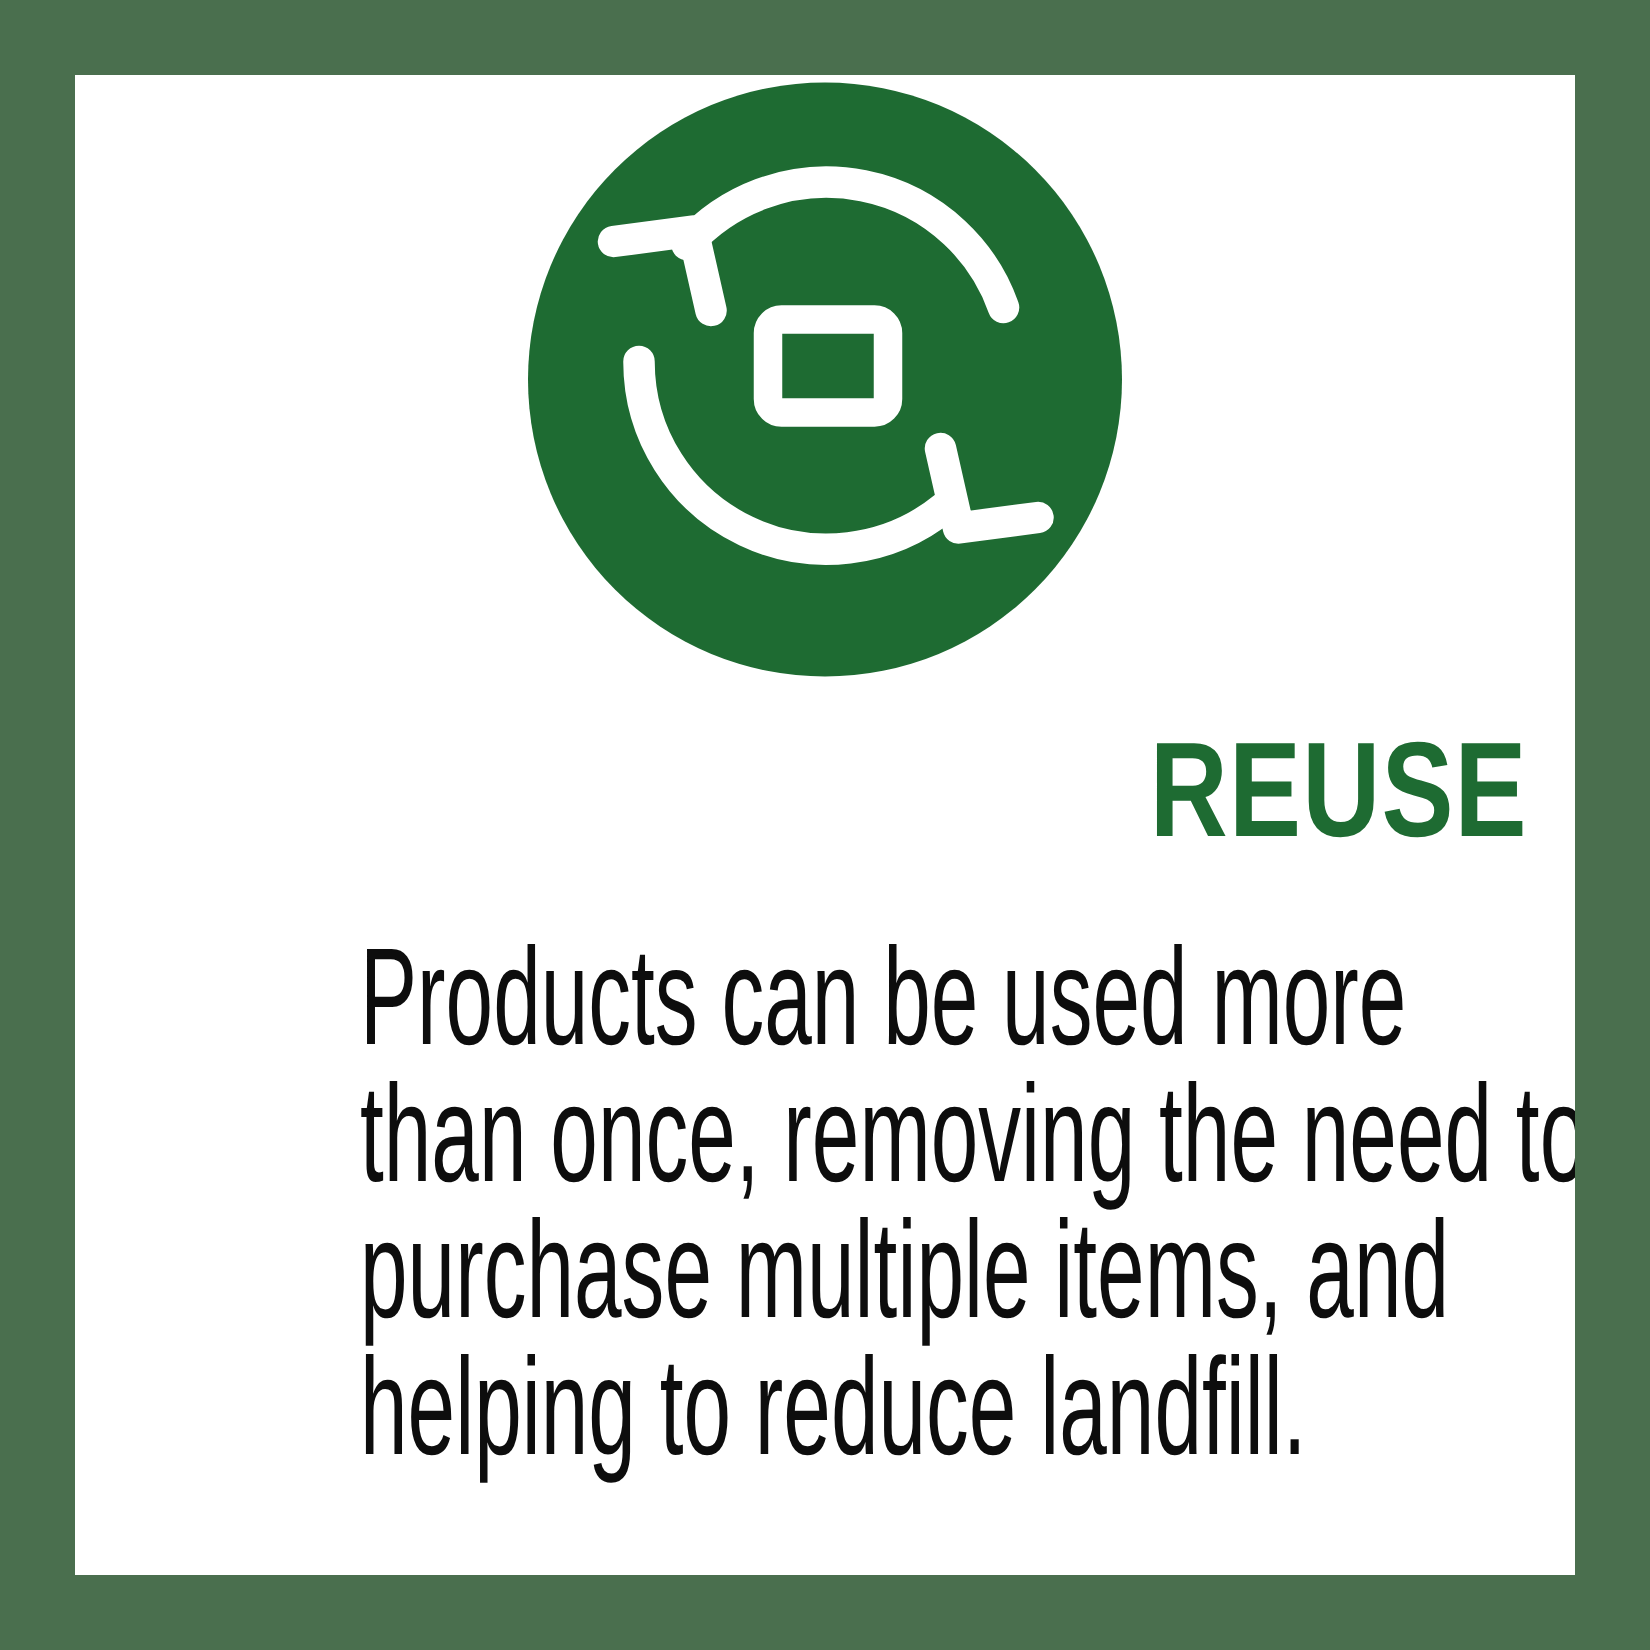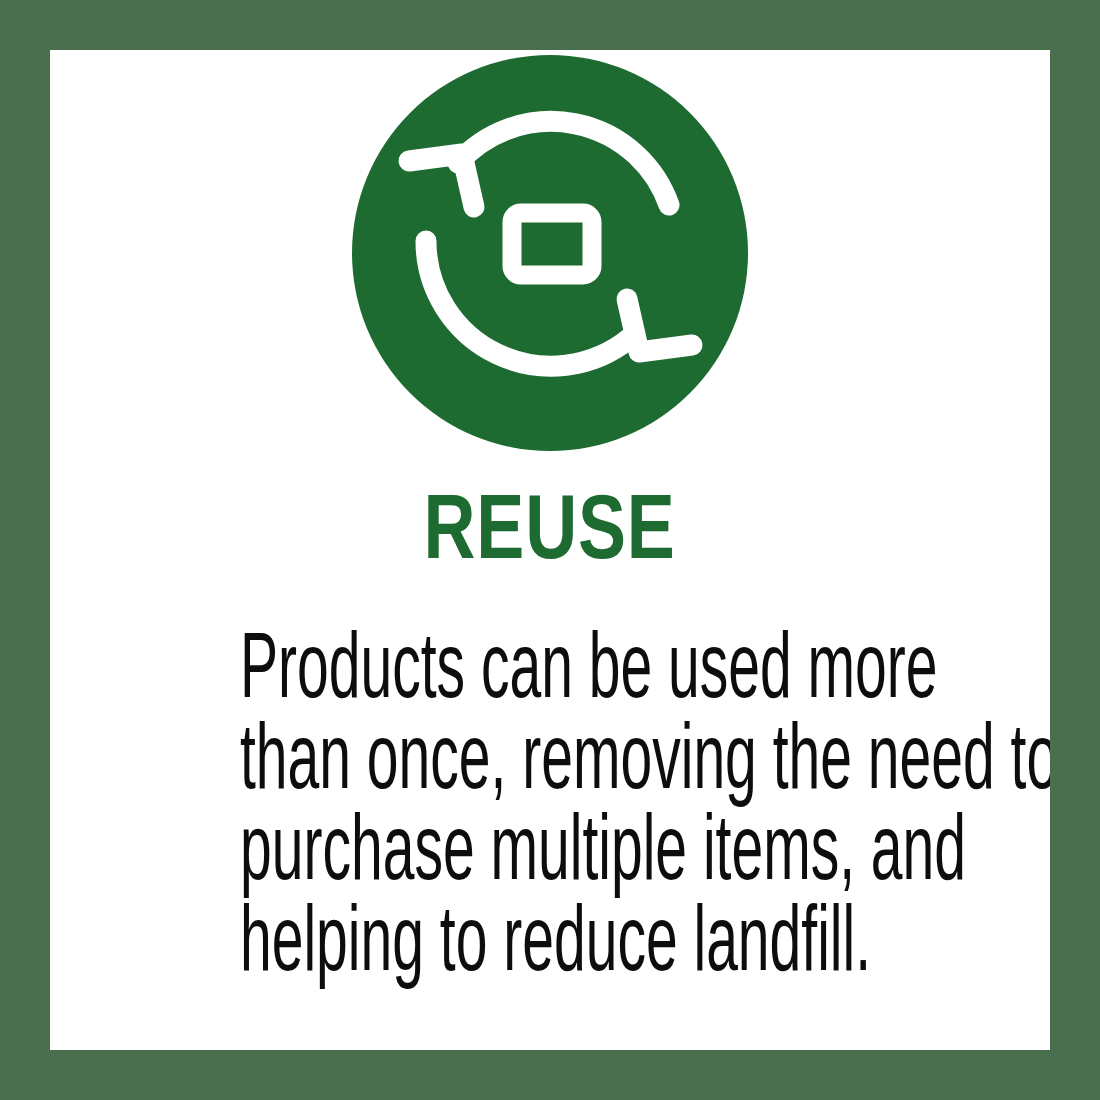--- a/index.html
+++ b/index.html
@@ -53,21 +53,21 @@
     width: 396px;
     height: 396px;
   }
 
   
   #title-wrap {
     position: absolute;
     left: 0;
     top: 432px;    
     width: 1000px;
-    text-align: center;
+    text-align: right;
   }
   #title {
     display: inline-block;
     font-family: "Liberation Sans", sans-serif;
     font-weight: bold;
     font-size: 90px;
     line-height: 90px;
     letter-spacing: 1px;
     color: #1e6b32;
     transform: scaleX(0.80);

